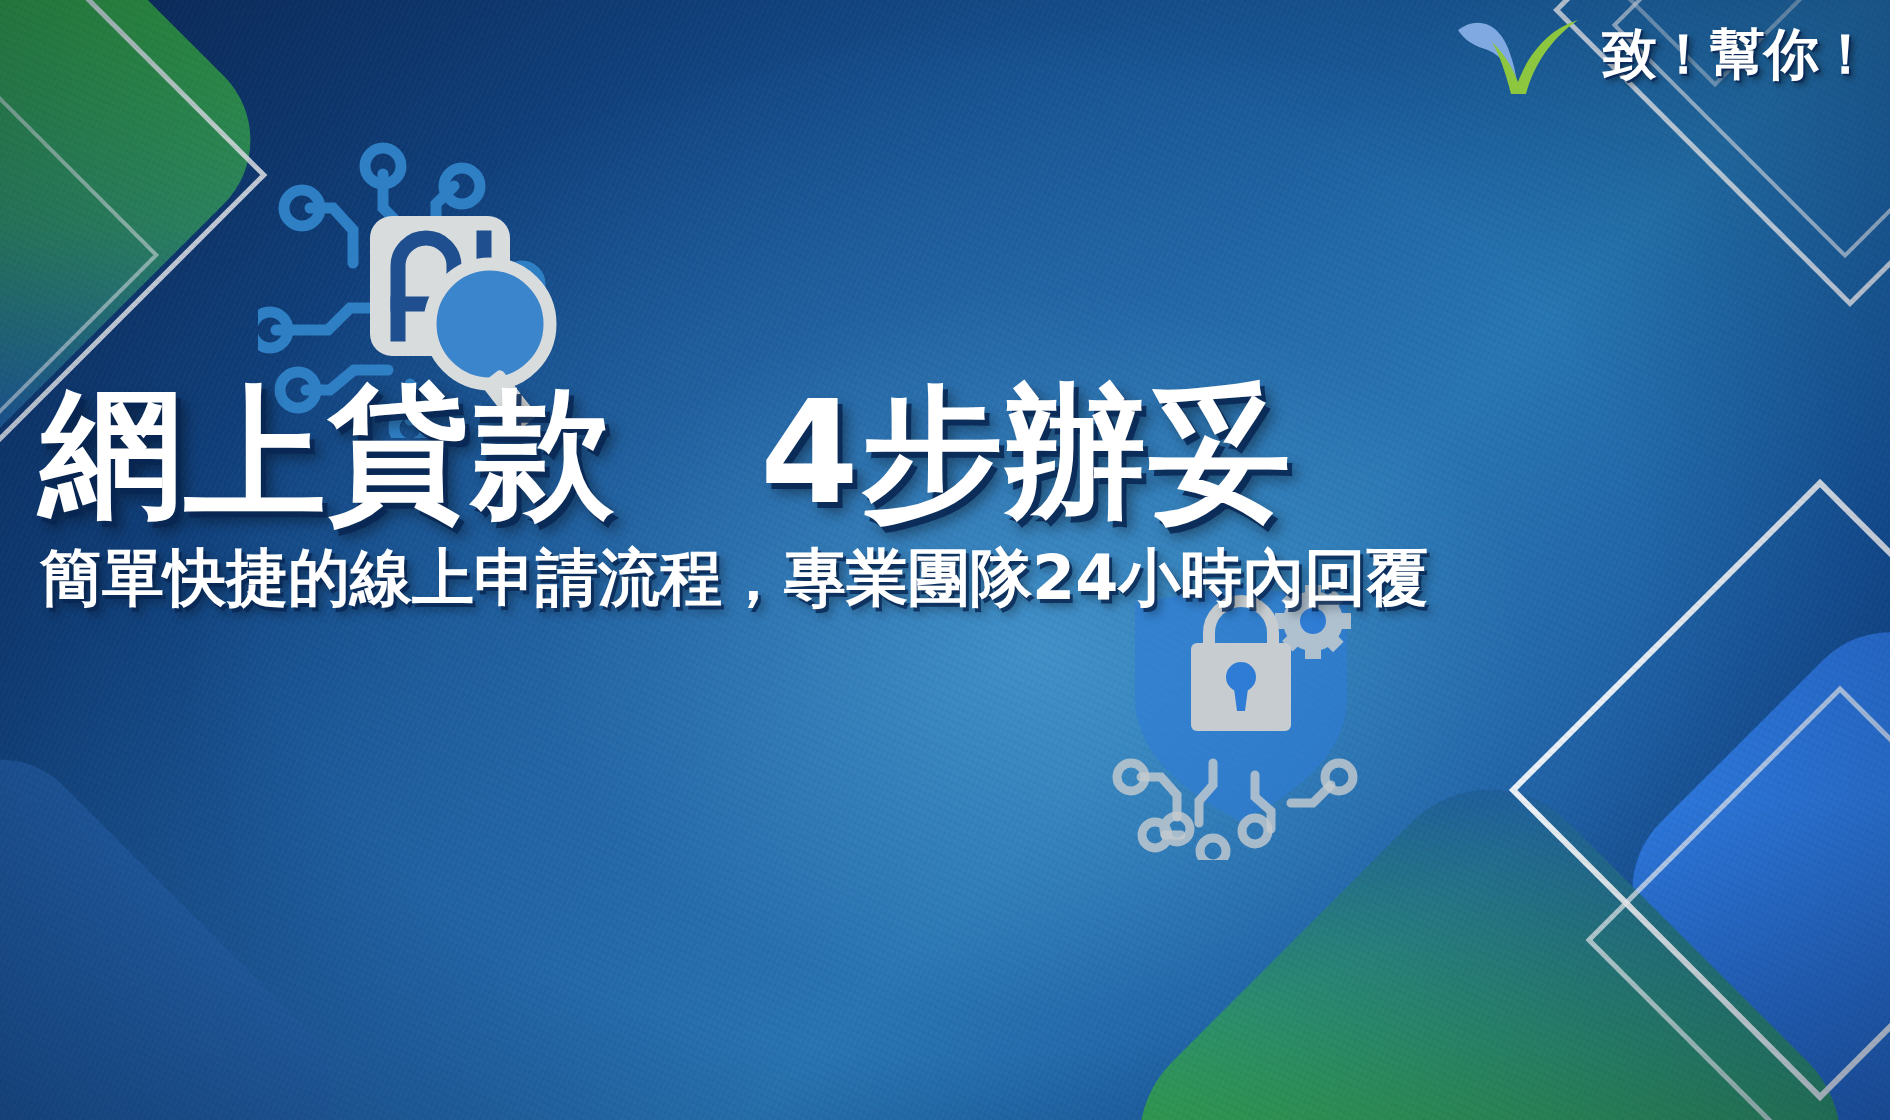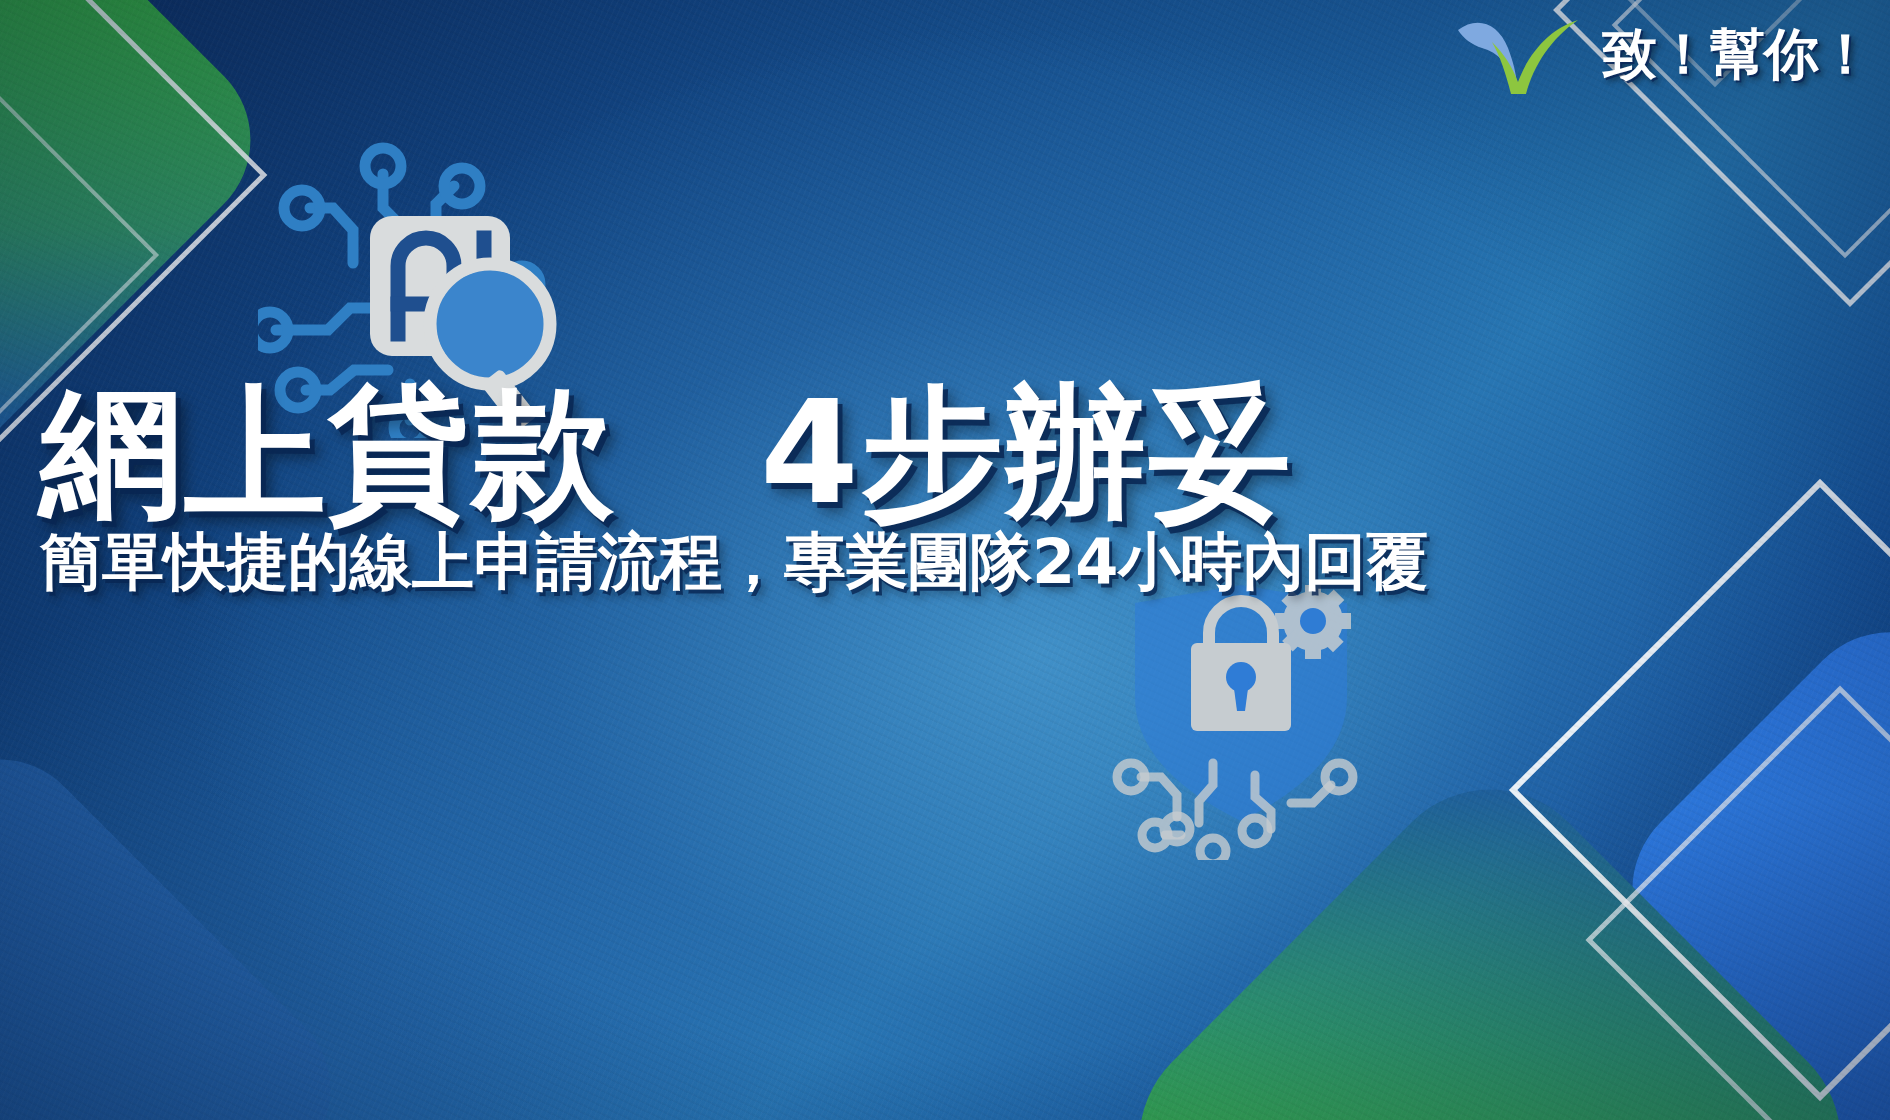--- a/index.html
+++ b/index.html
@@ -166,20 +166,21 @@
     color:#ffffff;
     line-height:1.05;
     letter-spacing:2px;
     white-space:nowrap;
     text-shadow:
       5px 6px 0 rgba(8,38,82,0.85),
       9px 10px 14px rgba(0,0,0,0.40);
     font-family:"DejaVu Sans","Liberation Sans",sans-serif;
   }
   #subheadline {
+    margin-top:16px;
     font-size:62px;
     font-weight:bold;
     color:#ffffff;
     line-height:1.12;
     letter-spacing:0px;
     white-space:nowrap;
     text-shadow:
       3px 4px 0 rgba(8,38,82,0.8),
       6px 7px 10px rgba(0,0,0,0.35);
     font-family:"DejaVu Sans","Liberation Sans",sans-serif;

